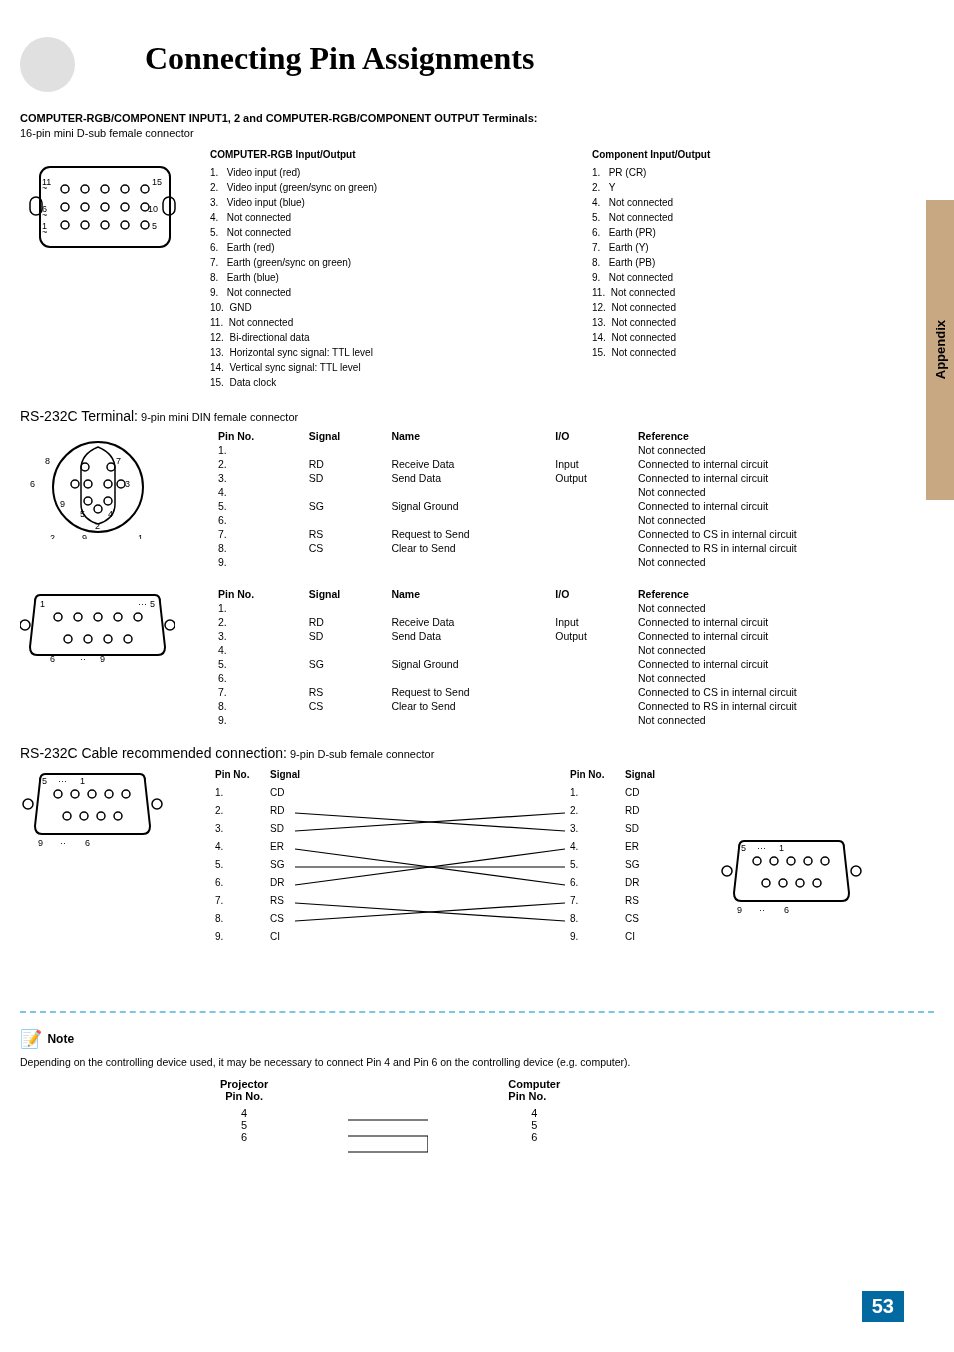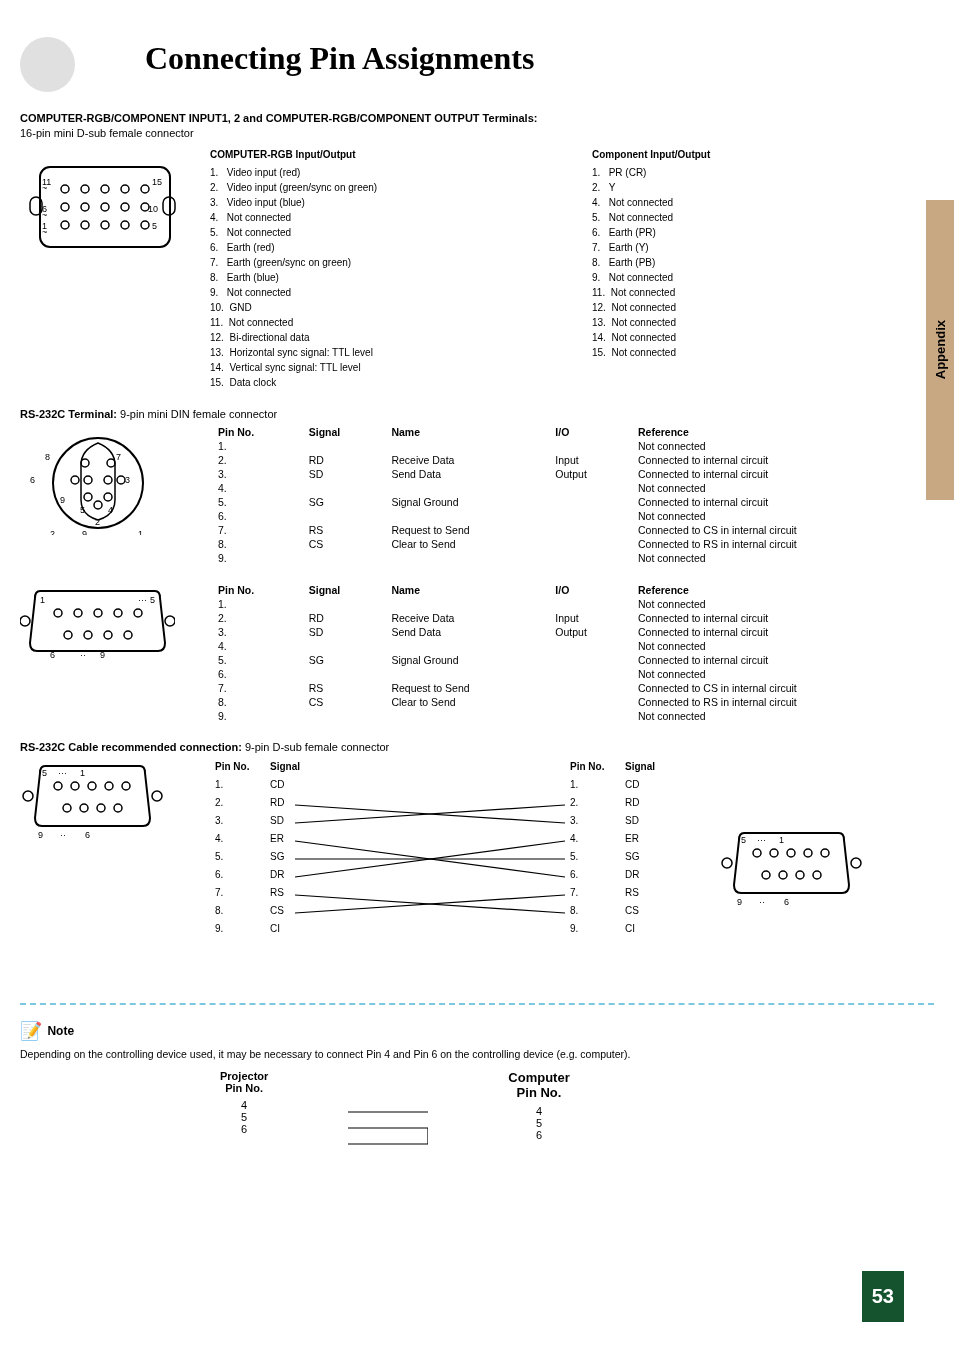--- a/index.html
+++ b/index.html
@@ -35,23 +35,23 @@
       font-weight: bold;
       font-size: 13px;
       color: #000;
     }
     .page-number {
       position: absolute;
       bottom: 30px;
       right: 50px;
       font-size: 20px;
       font-weight: bold;
-      background: #14532d;
+      background: #0369a1;
       color: #fff;
-      padding: 14px 10px;
+      padding: 4px 10px;
     }
     h1 {
       font-size: 32px;
       font-weight: bold;
       border-bottom: none;
       margin-bottom: 15px;
       margin-top: 20px;
       margin-left: 60px;
       font-family: Liberation Serif, serif;
     }
@@ -98,22 +98,22 @@
     .rs232-table th {
       text-align: left;
       padding: 1px 8px;
       font-weight: bold;
     }
     .rs232-table td {
       padding: 1px 8px;
       vertical-align: top;
     }
     .section-label {
-      font-weight: bold;
-      font-size: 11px;
+      font-weight: normal;
+      font-size: 14px;
     }
     .dashed-line {
       border-top: 2px dashed #7bc8e0;
       margin: 15px 0;
     }
     .note-section {
       margin-top: 10px;
       font-size: 10.5px;
     }
     .note-title {
@@ -631,21 +631,21 @@
 
           <line x1="0" y1="14" x2="80" y2="14" stroke="#000" stroke-width="1.2"></line>
 
           <line x1="0" y1="30" x2="80" y2="30" stroke="#000" stroke-width="1.2"></line>
           <line x1="0" y1="46" x2="80" y2="46" stroke="#000" stroke-width="1.2"></line>
 
           <line x1="80" y1="30" x2="80" y2="46" stroke="#000" stroke-width="1.2"></line>
         </svg>
       </div>
       <div style="text-align:center;">
-        <div style="font-weight:bold;font-size:13px;text-align:center;">Computer<br>Pin No.</div>
+        <div style="font-weight:bold;font-size:11px;text-align:left;">Computer<br>Pin No.</div>
         <div style="font-size:11px;margin-top:5px;">4</div>
         <div style="font-size:11px;">5</div>
         <div style="font-size:11px;">6</div>
       </div>
     </div>
   </div>
 
   <div class="page-number">53</div>
 
 </div>

